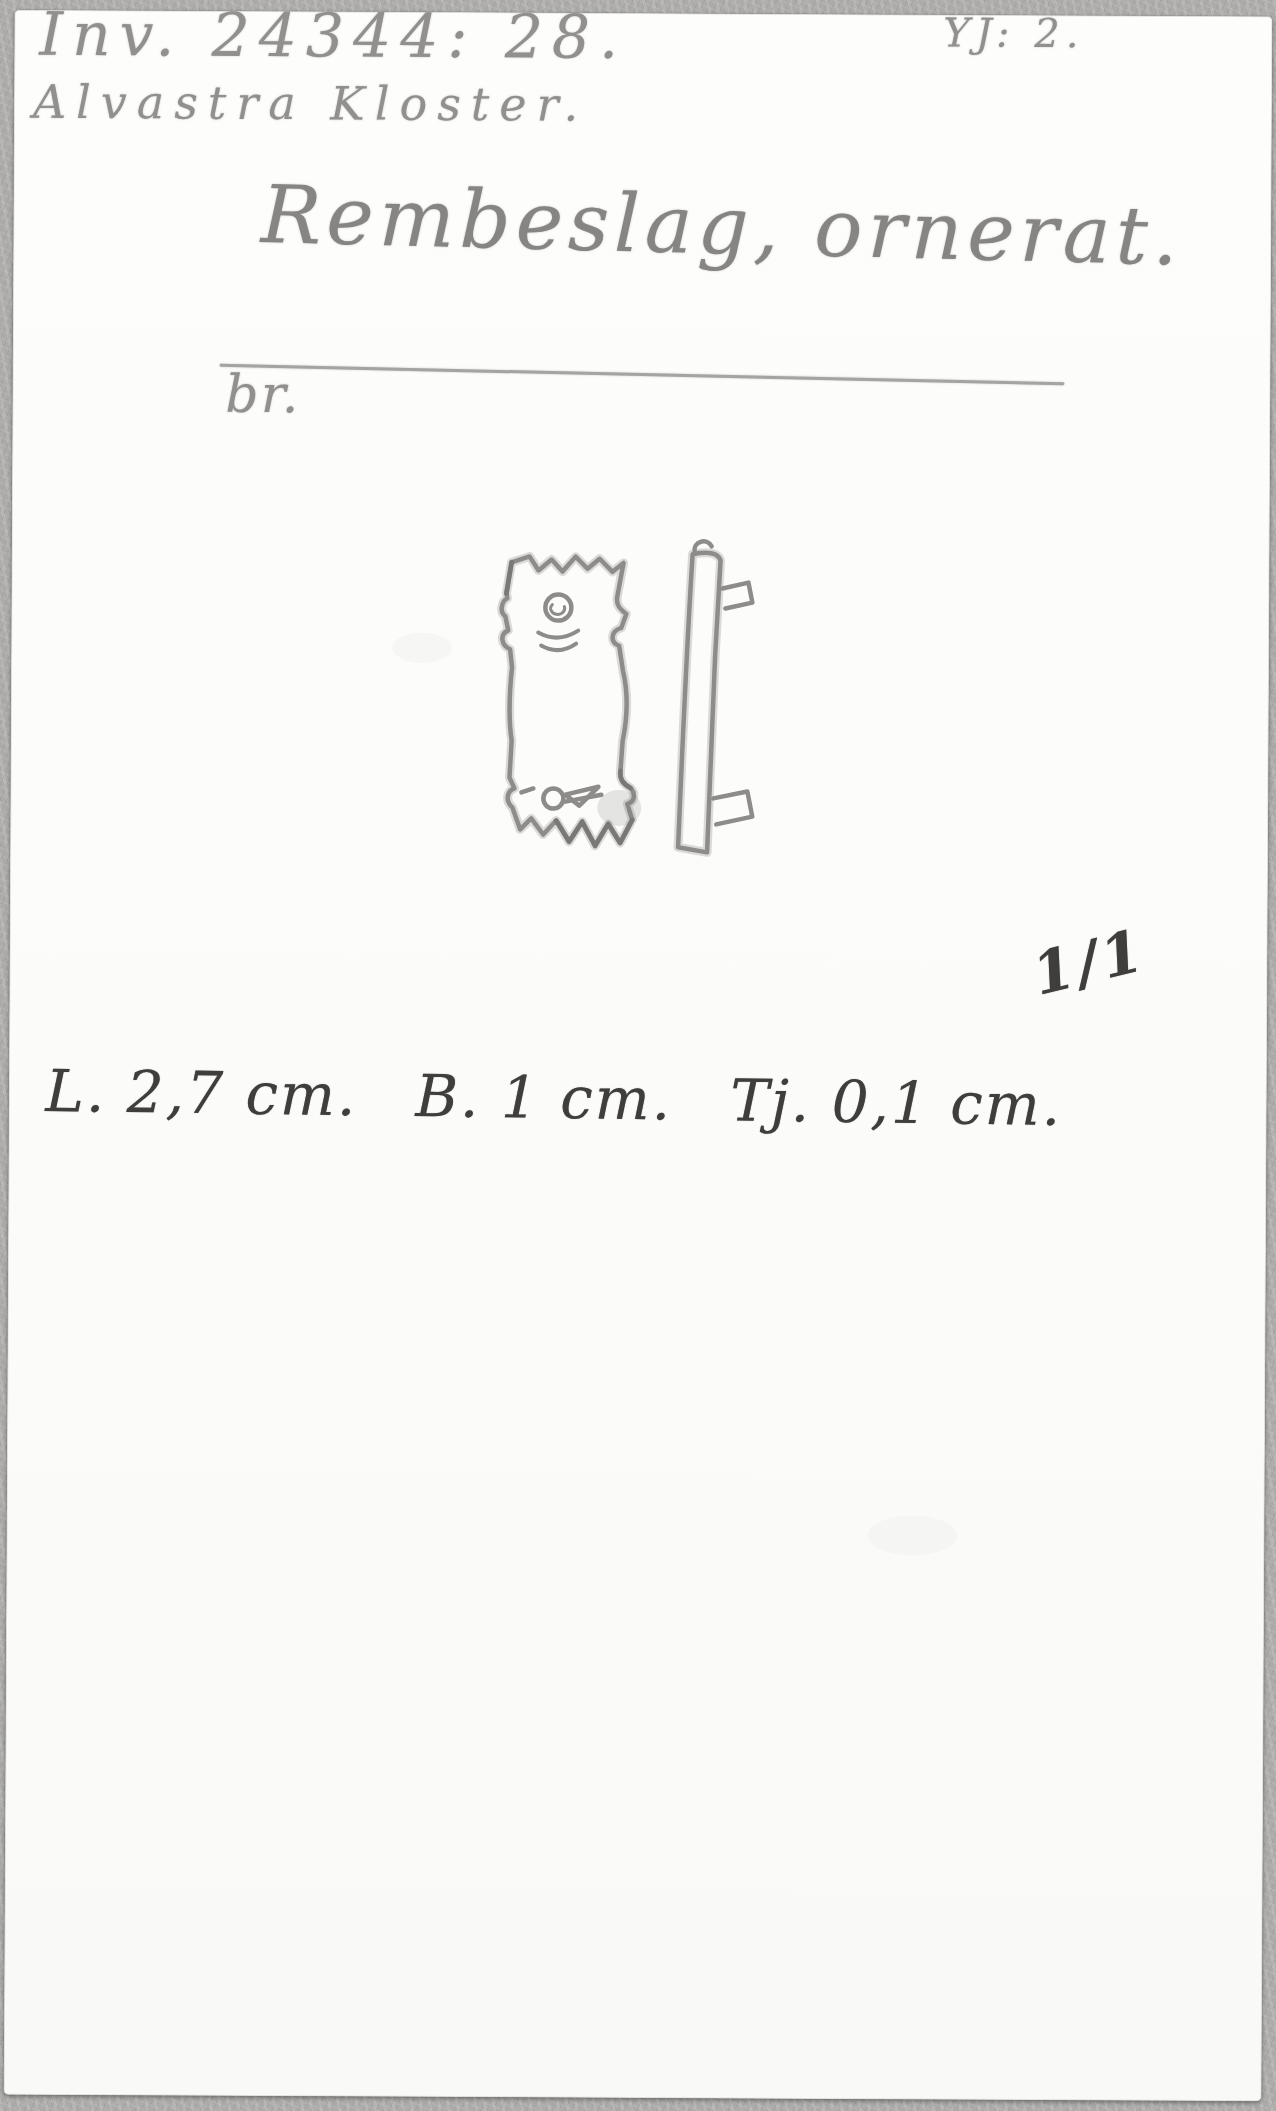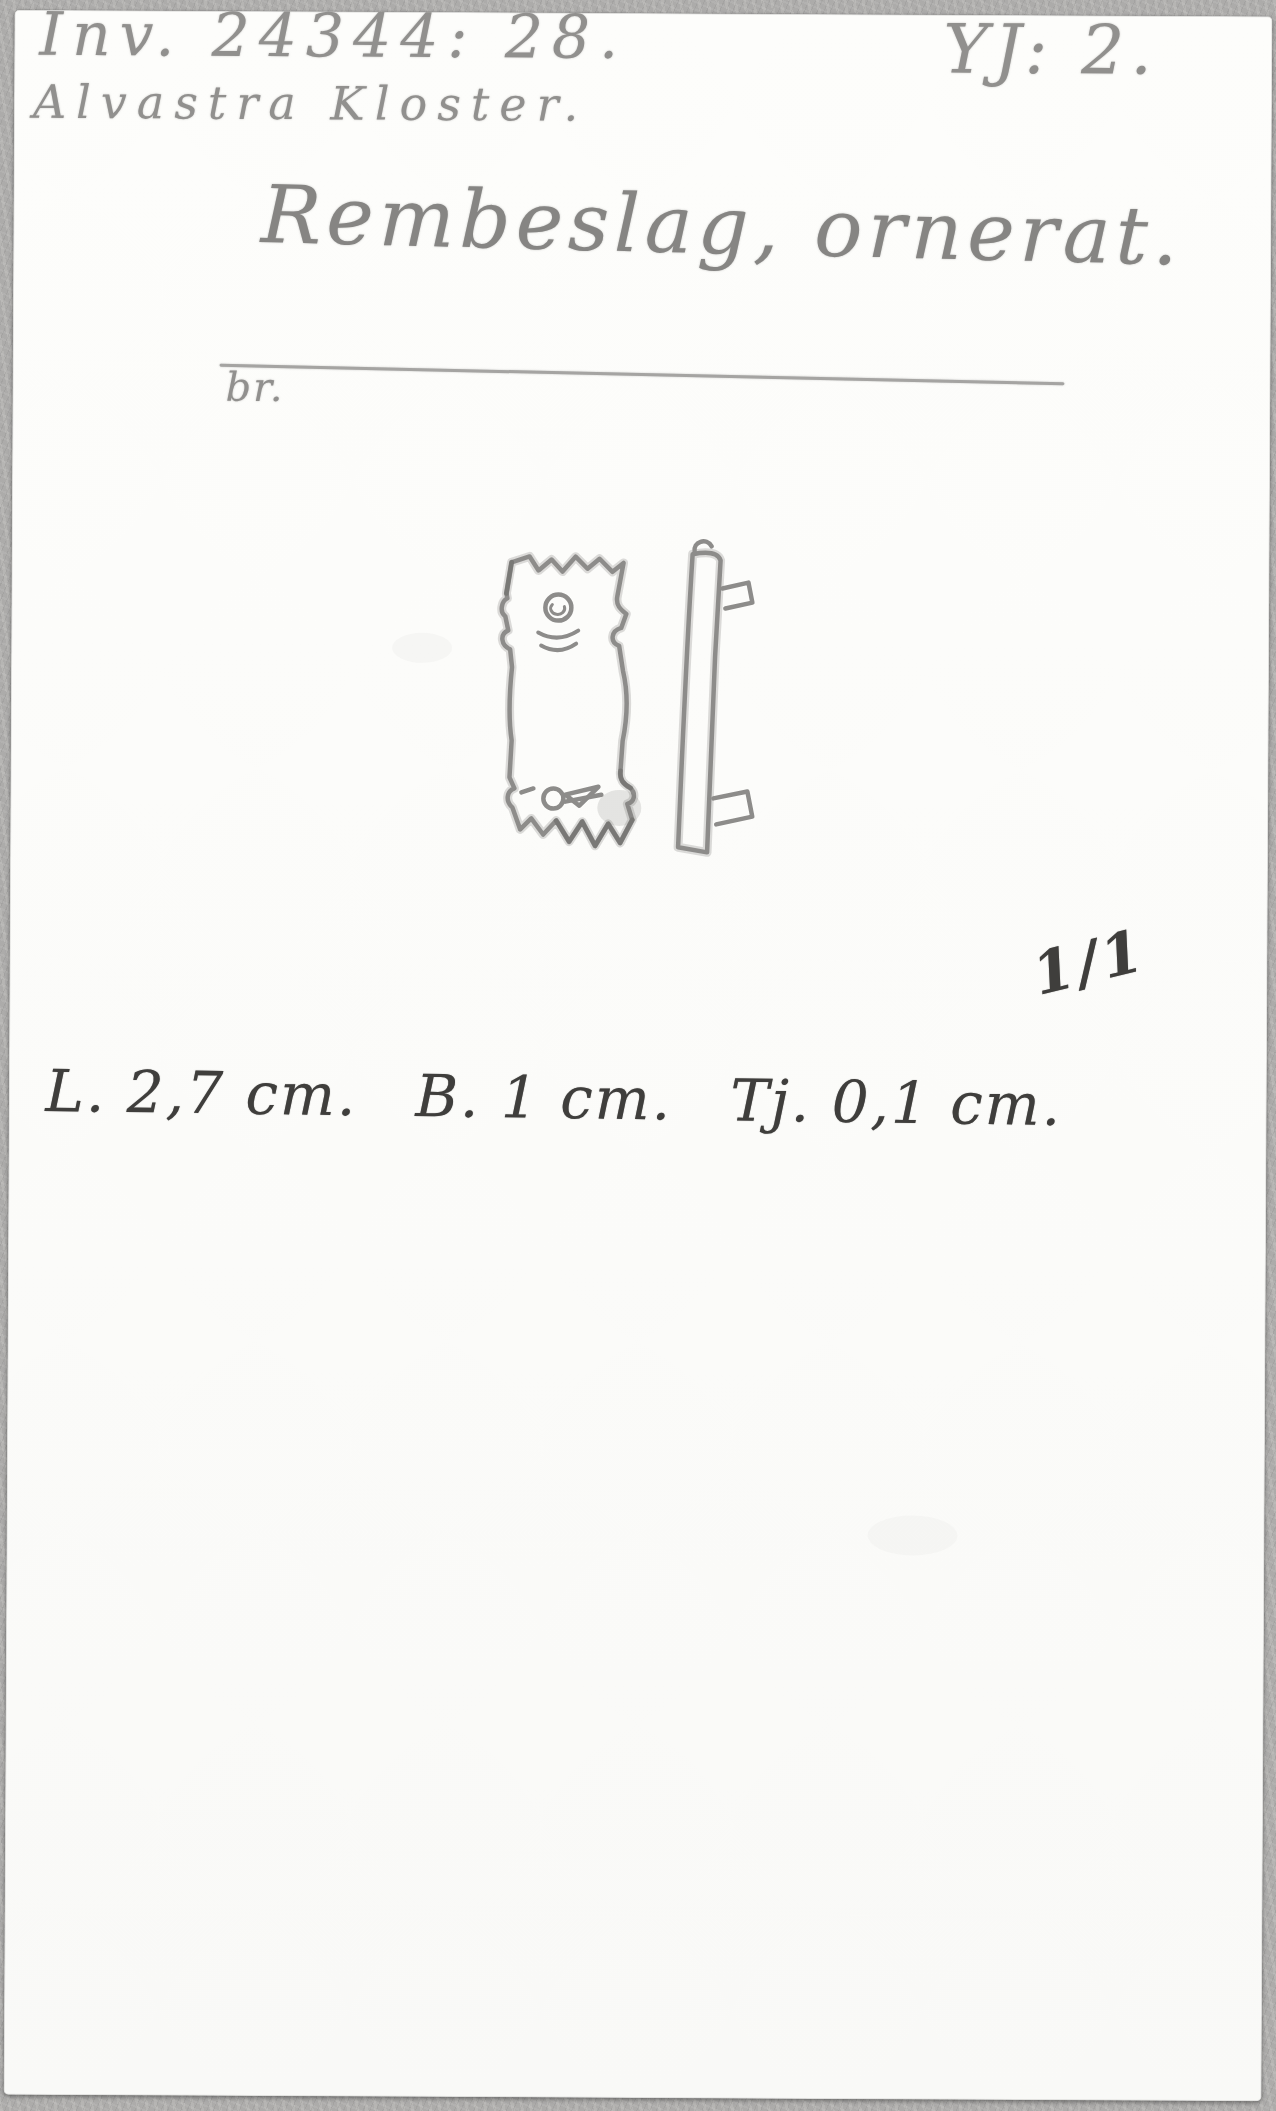--- a/index.html
+++ b/index.html
@@ -20,25 +20,25 @@
     border-radius:5px;
     box-shadow:0 2px 4px rgba(0,0,0,0.35), 0 0 1px rgba(0,0,0,0.3);
   }
   .pencil{color:#91908e;text-shadow:0 0 2px rgba(145,144,142,0.55);}
   .pencil-dark{color:#868583;text-shadow:0 0 2px rgba(134,133,131,0.5);}
   .ink{color:#3f3e3c;text-shadow:0 0 1px rgba(63,62,60,0.6);}
   .hw{font-style:italic;}
   .abs{position:absolute;white-space:nowrap;}
 
   .inv-line{left:24px;top:-12px;font-size:60px;letter-spacing:9px;}
-  .plate-ref{left:928px;top:-6px;font-size:68px;letter-spacing:6px;}
+  .plate-ref{left:928px;top:-6px;font-size:40px;letter-spacing:6px;}
   .site-line{left:18px;top:64px;font-size:46px;letter-spacing:10px;font-style:italic;}
   .title{left:246px;top:156px;font-size:80px;letter-spacing:5px;transform:rotate(1.1deg);transform-origin:0 100%;}
   .title-underline{left:206px;top:352px;width:845px;height:3px;background:#969593;opacity:0.85;transform:rotate(0.95deg);transform-origin:0 0;border-radius:2px;box-shadow:0 0 2px rgba(140,140,138,0.6);}
-  .material{left:212px;top:352px;font-size:40px;letter-spacing:2px;}
+  .material{left:212px;top:352px;font-size:52px;letter-spacing:2px;}
   .sketch{left:470px;top:522px;}
   .scale-note{left:1022px;top:912px;font-size:58px;letter-spacing:4px;transform:rotate(-14deg);font-weight:bold;}
   .measurements{left:36px;top:1046px;display:flex;gap:58px;font-size:58px;letter-spacing:2px;transform:rotate(0.5deg);transform-origin:0 0;}
   .smudge{position:absolute;border-radius:50%;pointer-events:none;}
 </style>
 </head>
 <body>
 
 <div class="card">
 

